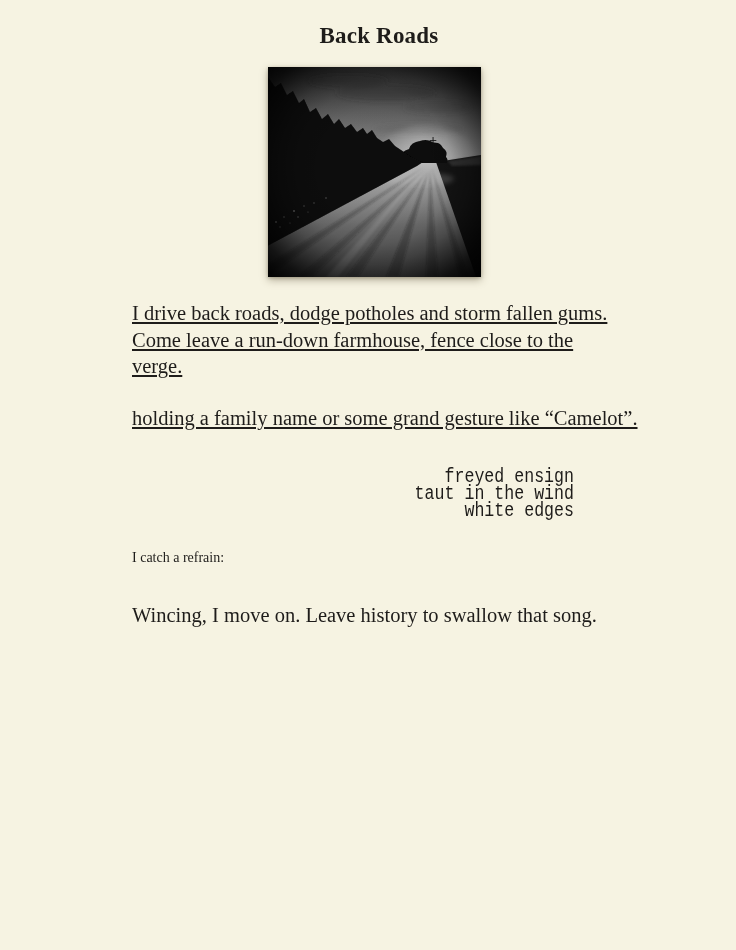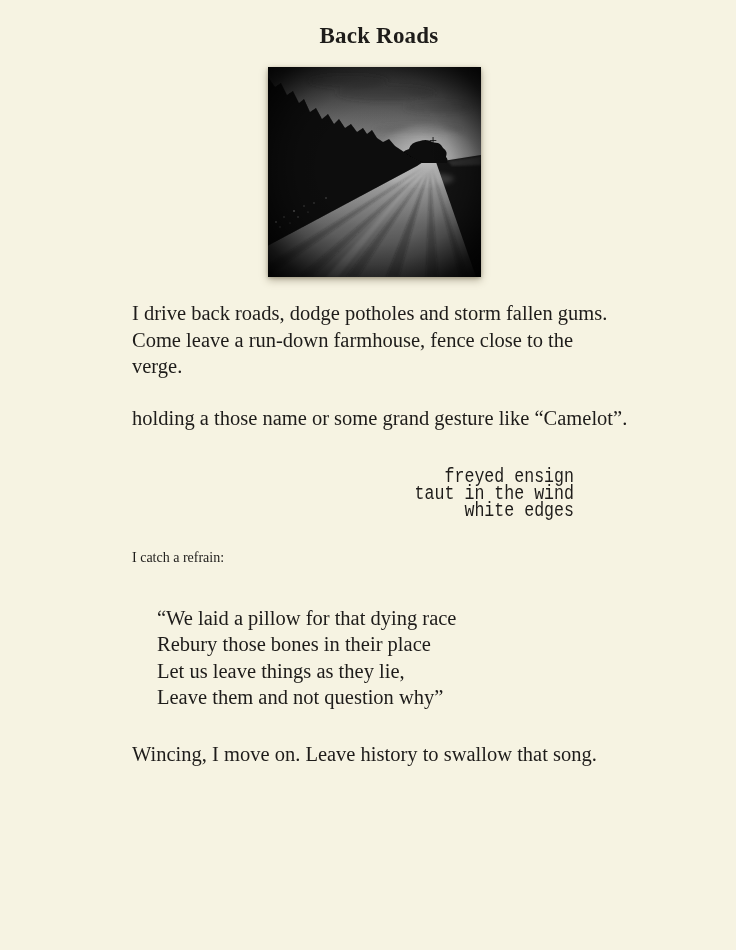--- a/index.html
+++ b/index.html
@@ -16,21 +16,21 @@
     transform:translateX(11px);
   }
   .photo-wrap{
     width:213px;height:210px;
     margin:16px 0 0 268px;
     background:#000;
     box-shadow:0 3px 8px rgba(80,70,45,.40), 0 1px 3px rgba(80,70,45,.30);
   }
   .photo-wrap svg{display:block;width:213px;height:210px;}
   .poem{margin-left:132px;}
-  .stanza{font-size:20.5px;line-height:26.5px;}
+  .stanza{font-size:20.5px;line-height:26.5px;text-decoration:underline;}
   .s1{margin-top:23px;}
   .s2{margin-top:25px;}
   .haiku{
     margin-top:37px;width:442px;text-align:right;
     font-family:"Liberation Mono", monospace;
     font-size:20px;line-height:17px;
     transform:scaleX(0.83);transform-origin:100% 50%;
   }
   .intro{margin-top:26px;font-size:14px;line-height:26.5px;}
   .refrain{margin-top:33px;padding-left:25px;font-size:20.5px;line-height:26.5px;}
@@ -135,34 +135,28 @@
 
   <section class="poem">
 
     <div class="stanza s1">
         <div class="line">I drive back roads, dodge potholes and storm fallen gums.</div>
         <div class="line">Come leave a run-down farmhouse, fence close to the</div>
         <div class="line">verge.</div>
       </div>
 
     <div class="stanza s2">
-        <div class="line">holding a those name or some grand gesture like “Camelot”.</div>
+        <div class="line">holding a family name or some grand gesture like “Camelot”.</div>
       </div>
 
     <div class="haiku">
         <div class="line">freyed ensign</div>
         <div class="line">taut in the wind</div>
         <div class="line">white edges</div>
       </div>
 
     <div class="intro">I catch a refrain:</div>
 
-    <div class="refrain">
-        <div class="line">“We laid a pillow for that dying race</div>
-        <div class="line">Rebury those bones in their place</div>
-        <div class="line">Let us leave things as they lie,</div>
-        <div class="line">Leave them and not question why”</div>
-      </div>
 
     <div class="closing">Wincing, I move on. Leave history to swallow that song.</div>
 
   </section>
 </main>
 
 </body></html>

